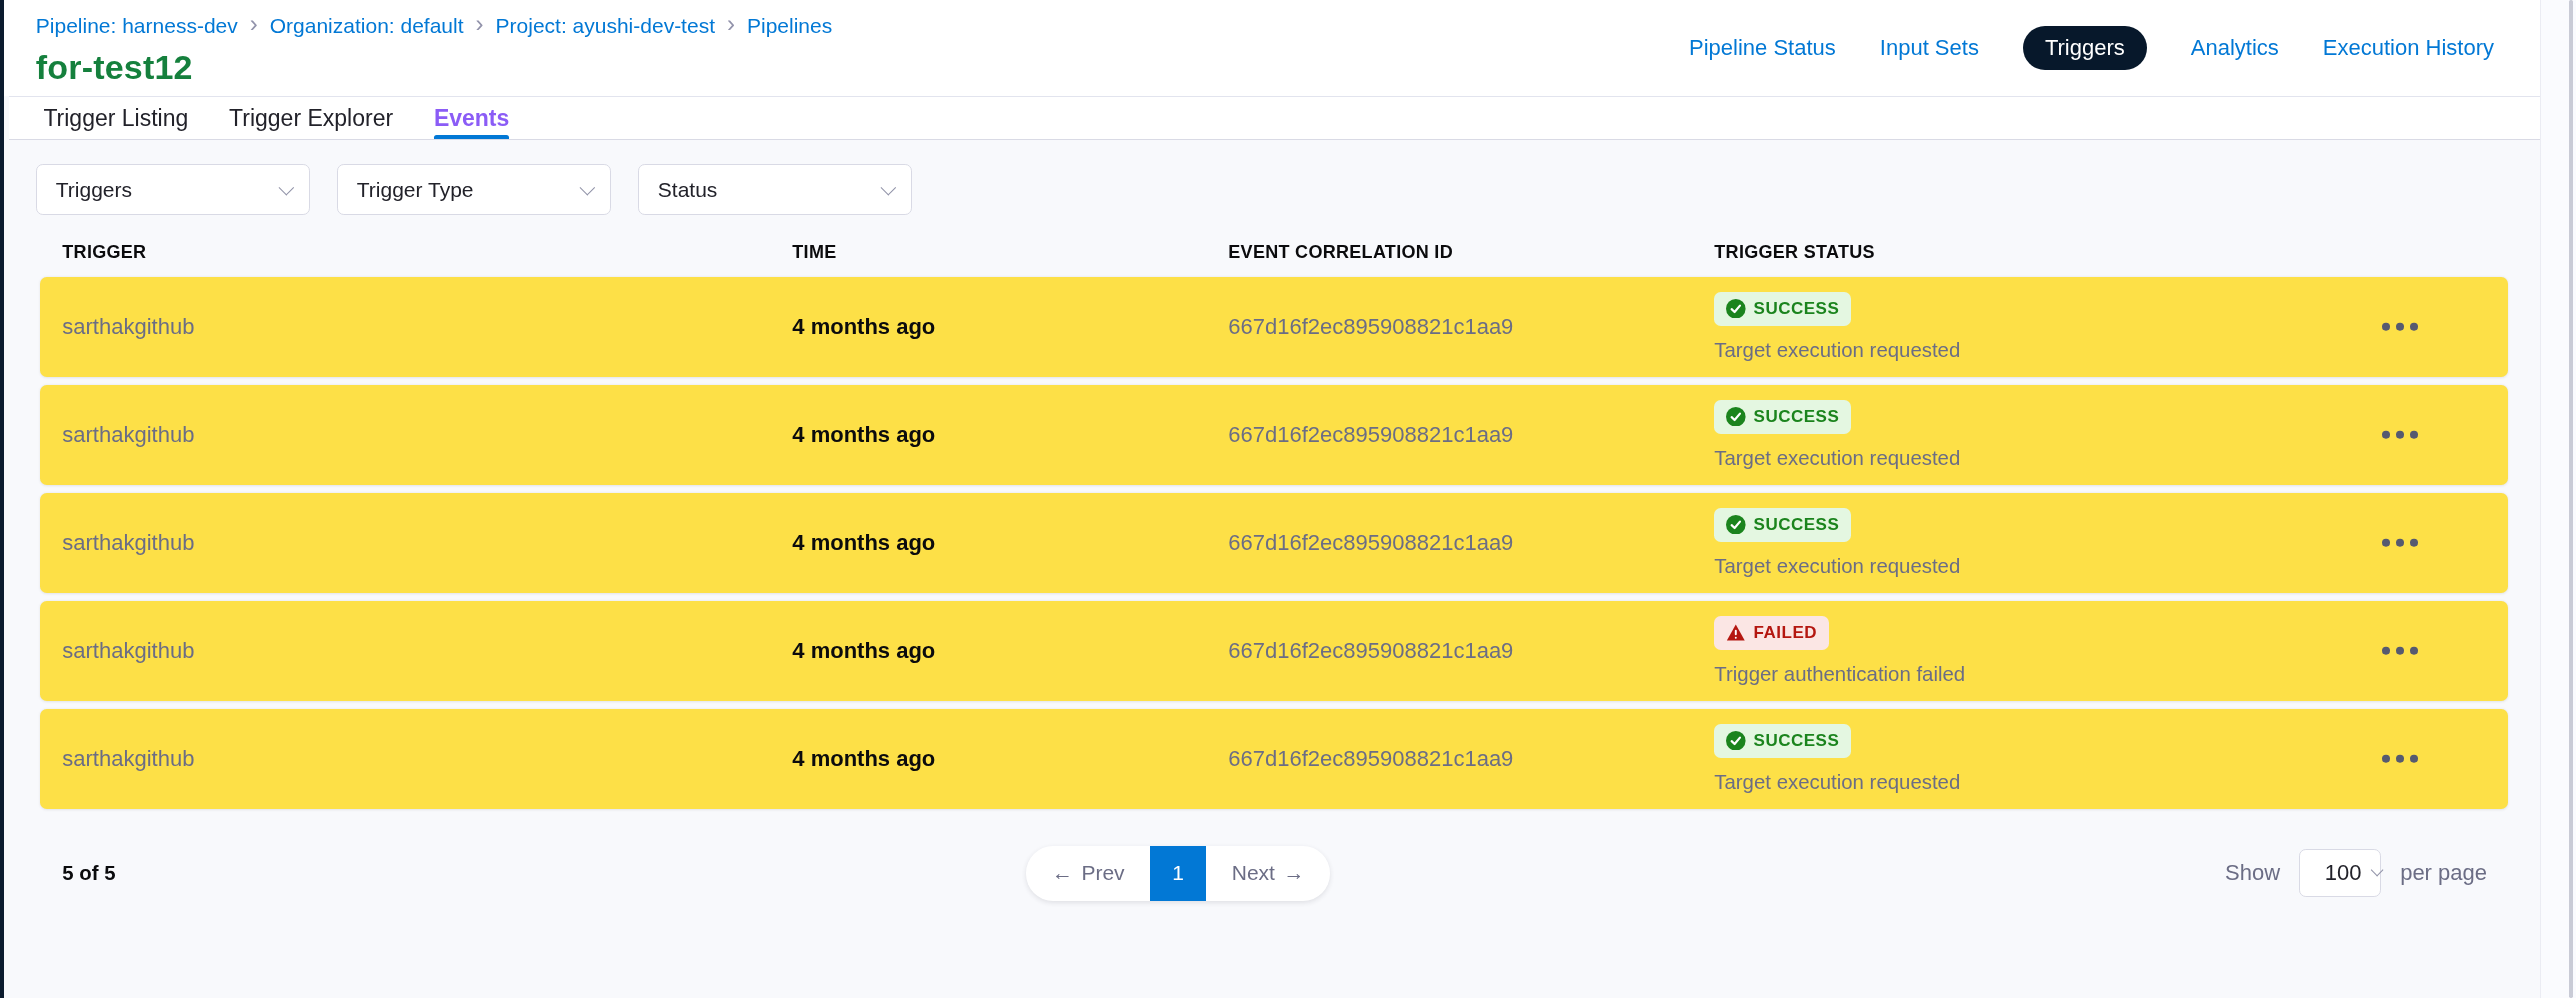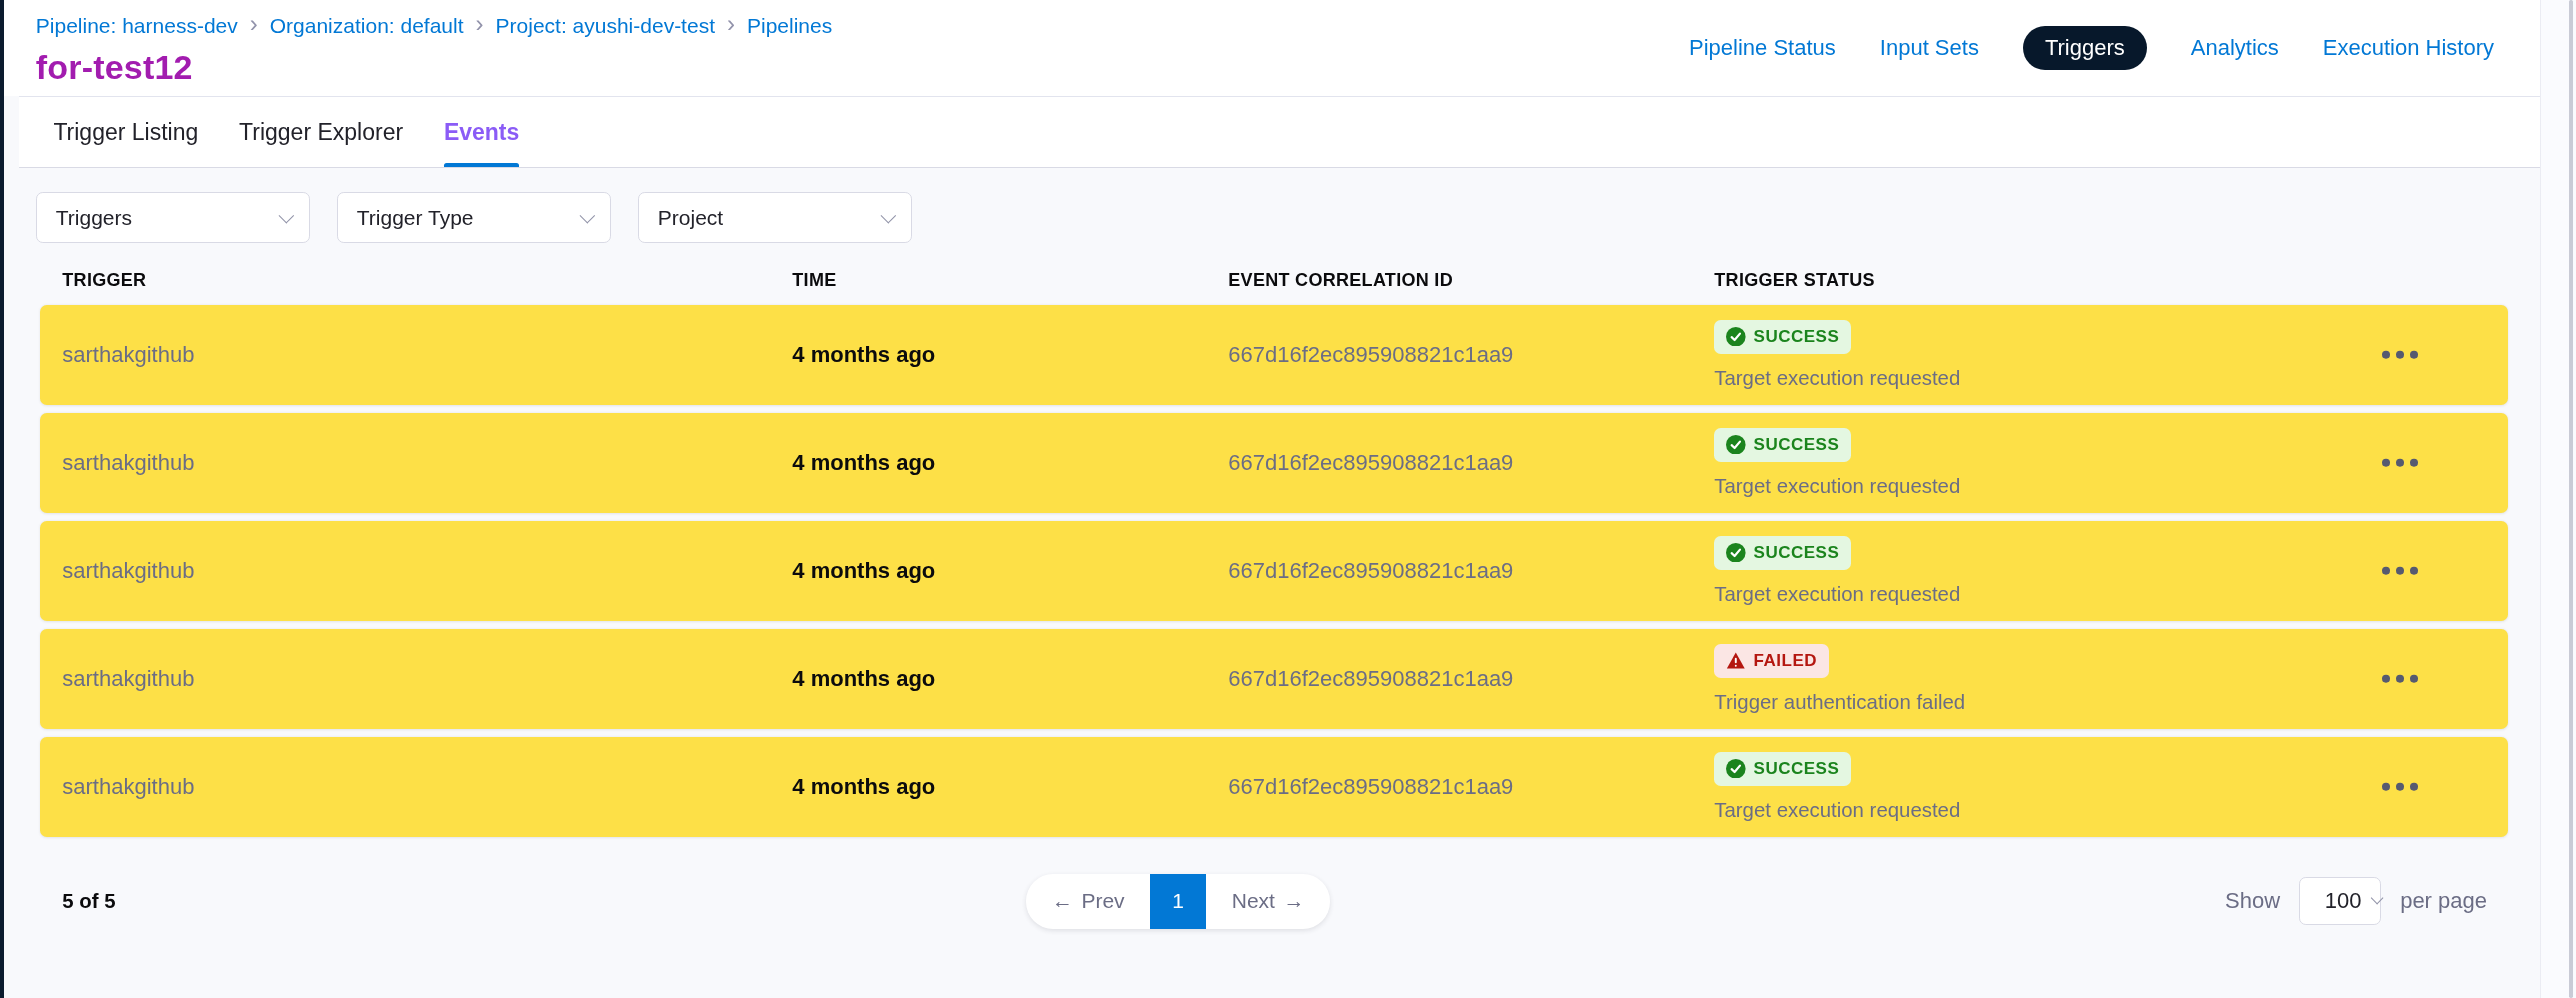--- a/index.html
+++ b/index.html
@@ -25,32 +25,32 @@
     background:#c9cbd6; border-radius:1.7px;
   }
   
   .page-header {
     position:relative; margin-left:4.3px; height:96px; background:#ffffff;
     padding:13.6px 0 0 31.5px;
   }
   .breadcrumb { display:flex; align-items:center; gap:12px; font-size:21px; }
   .breadcrumb a { color:#0278d5; text-decoration:none; cursor:pointer; }
   .crumb-sep { color:#9293ab; font-size:24px; line-height:1; transform:translateY(-1.7px); }
-  .page-title { margin-top:10.2px; font-size:34px; font-weight:700; color:#a21caf; letter-spacing:0.2px; }
+  .page-title { margin-top:10.2px; font-size:34px; font-weight:700; color:#15803d; letter-spacing:0.2px; }
   .pipeline-nav {
     position:absolute; right:82px; top:25.6px; display:flex; align-items:center; gap:44px;
     font-size:22px;
   }
   .pipeline-nav .nav-link { color:#0278d5; cursor:pointer; }
   .pipeline-nav .nav-pill {
     background:#07182b; color:#ffffff; border-radius:24px; padding:9.4px 22px; cursor:pointer;
   }
   
   .tabbar {
-    margin-left:19px; height:72px; background:#ffffff;
+    margin-left:9px; height:44px; background:#ffffff;
     border-top:0.9px solid #e2e4ee; border-bottom:0.9px solid #d9dae5;
     display:flex; align-items:stretch; padding-left:14px;
   }
   .tab {
     position:relative; display:flex; align-items:center; padding:0 20.4px;
     font-size:23px; color:#22222a; cursor:pointer;
   }
   .tab.active { font-weight:700; color:#8b5cf6; }
   .tab.active::after {
     content:""; position:absolute; left:20.4px; right:20.4px; bottom:0; height:4.3px;
@@ -167,21 +167,21 @@
   <div class="filters">
     <div class="filter-select">
       <span>Triggers</span>
       <span class="chev"></span>
     </div>
     <div class="filter-select">
       <span>Trigger Type</span>
       <span class="chev"></span>
     </div>
     <div class="filter-select">
-      <span>Project</span>
+      <span>Status</span>
       <span class="chev"></span>
     </div>
   </div>
 
   <div class="grid-cols table-head">
     <span>TRIGGER</span>
     <span>TIME</span>
     <span>EVENT CORRELATION ID</span>
     <span>TRIGGER STATUS</span>
   </div>

